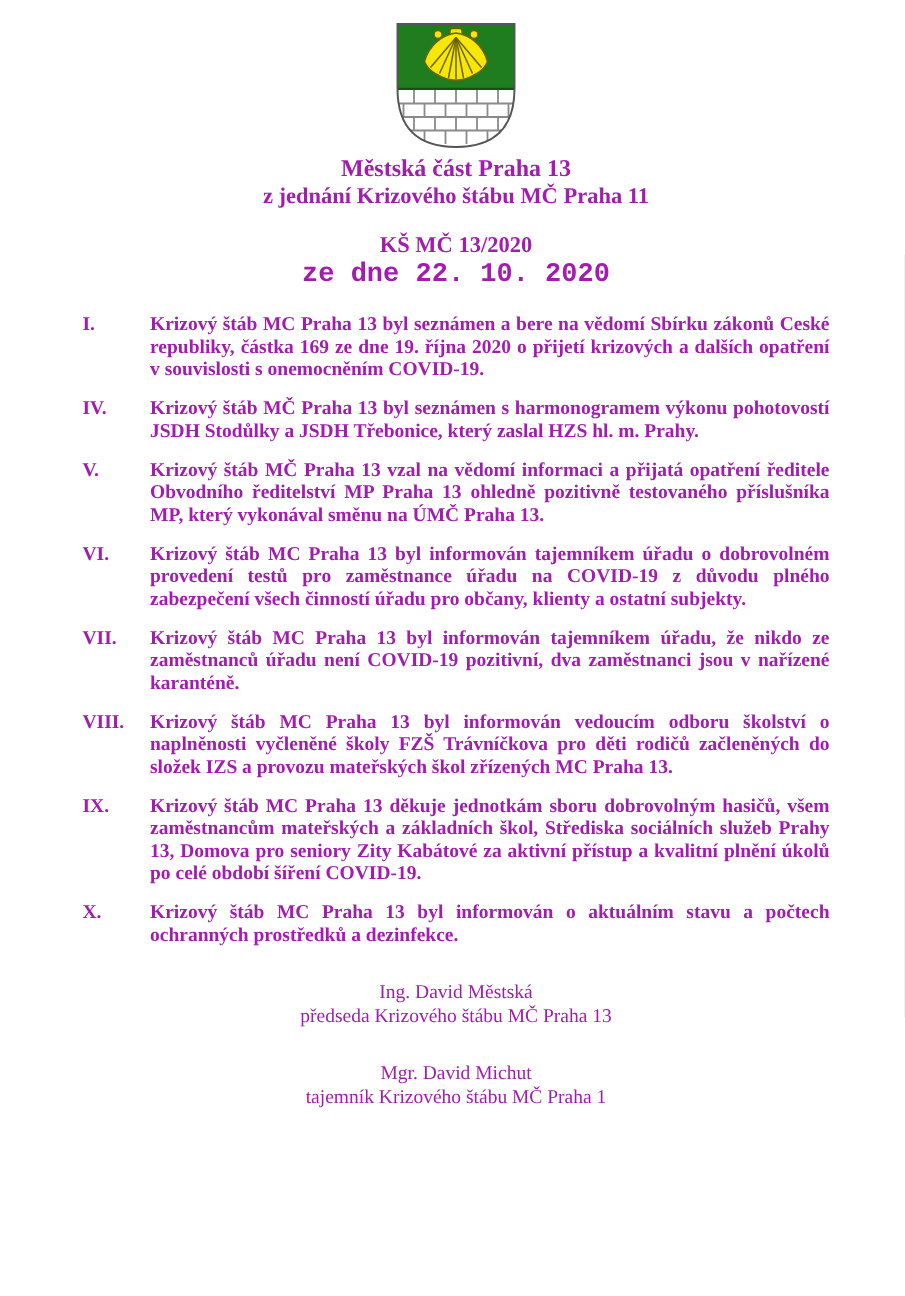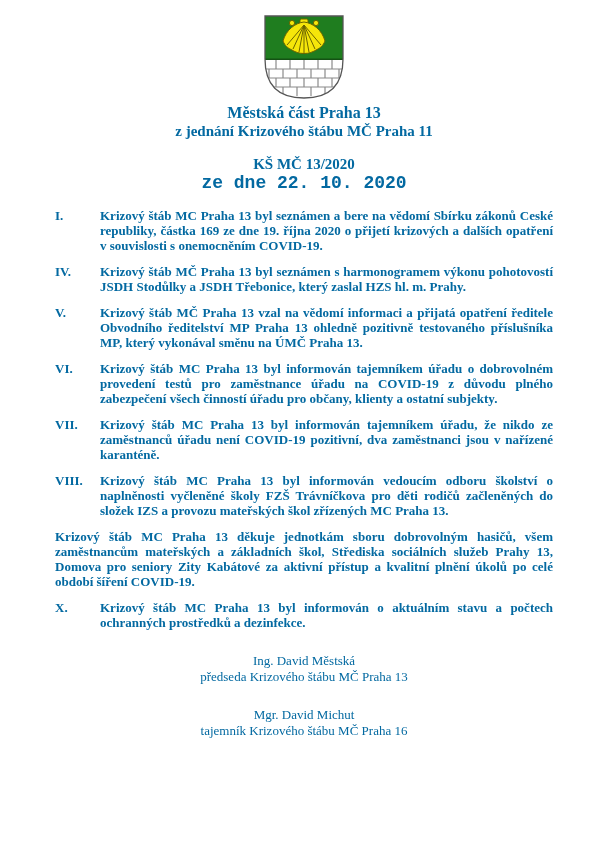--- a/index.html
+++ b/index.html
@@ -5,21 +5,21 @@
   html, body { margin: 0; padding: 0; background: #e8e8e8; }
   .page {
     position: relative;
     width: 603px;
     height: 864px;
     margin: 0 auto;
     background: #ffffff;
     box-sizing: border-box;
     padding: 13px 50px 0 55px;
     font-family: "Liberation Serif", "DejaVu Serif", serif;
-    color: #0369a1;
+    color: #a21caf;
     overflow: hidden;
   }
   .emblem-wrap { text-align: center; line-height: 0; }
   .emblem-wrap svg { display: inline-block; }
 
   .muni {
     margin-top: 3px;
     text-align: center;
     font-size: 16px;
     font-weight: bold;
@@ -173,32 +173,33 @@
     </div>
     <div class="item">
       <span class="num">VII.</span>
       <p class="text">Krizový štáb MC Praha 13 byl informován tajemníkem úřadu, že nikdo ze zaměstnanců úřadu není COVID-19 pozitivní, dva zaměstnanci jsou v nařízené karanténě.</p>
     </div>
     <div class="item">
       <span class="num">VIII.</span>
       <p class="text">Krizový štáb MC Praha 13 byl informován vedoucím odboru školství o naplněnosti vyčleněné školy FZŠ Trávníčkova pro děti rodičů začleněných do složek IZS a provozu mateřských škol zřízených MC Praha 13.</p>
     </div>
     <div class="item">
+      <span class="num">IX.</span>
       <p class="text">Krizový štáb MC Praha 13 děkuje jednotkám sboru dobrovolným hasičů, všem zaměstnancům mateřských a základních škol, Střediska sociálních služeb Prahy 13, Domova pro seniory Zity Kabátové za aktivní přístup a kvalitní plnění úkolů po celé období šíření COVID-19.</p>
     </div>
     <div class="item">
       <span class="num">X.</span>
       <p class="text">Krizový štáb MC Praha 13 byl informován o aktuálním stavu a počtech ochranných prostředků a dezinfekce.</p>
     </div>
   </div>
 
   <div class="signatures">
     <div class="sig-block">
       <div class="sig-name">Ing. David Městská</div>
       <div class="sig-role">předseda Krizového štábu MČ Praha 13</div>
     </div>
     <div class="sig-block">
       <div class="sig-name">Mgr. David Michut</div>
-      <div class="sig-role">tajemník Krizového štábu MČ Praha 16</div>
+      <div class="sig-role">tajemník Krizového štábu MČ Praha 1</div>
     </div>
   </div>
 
 </div>
 
 </body></html>

